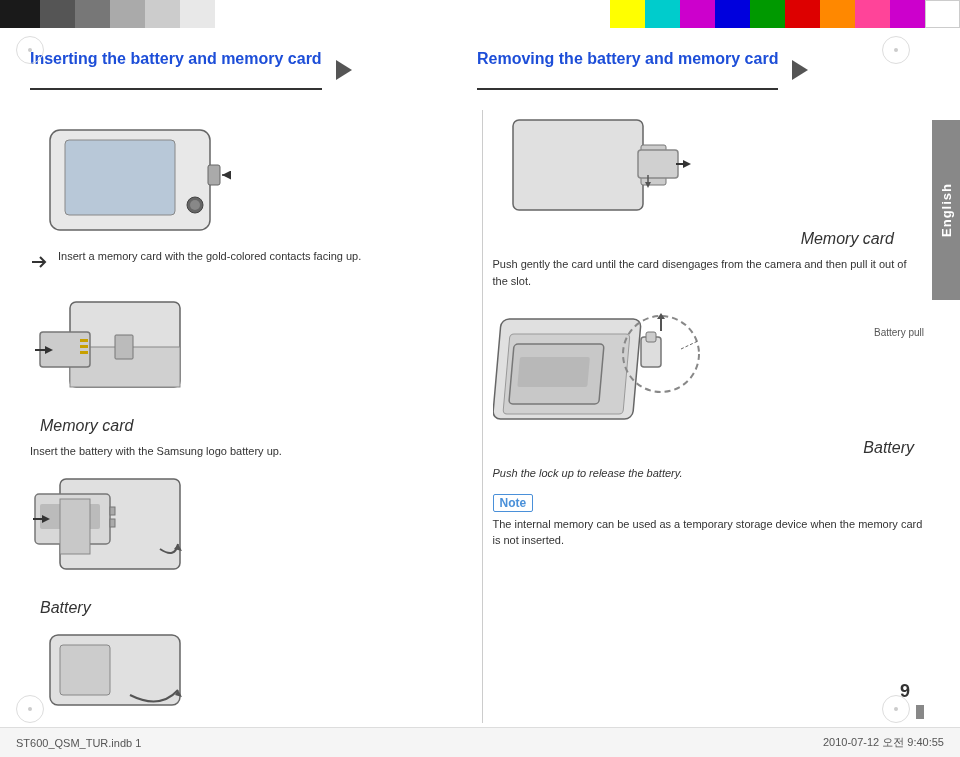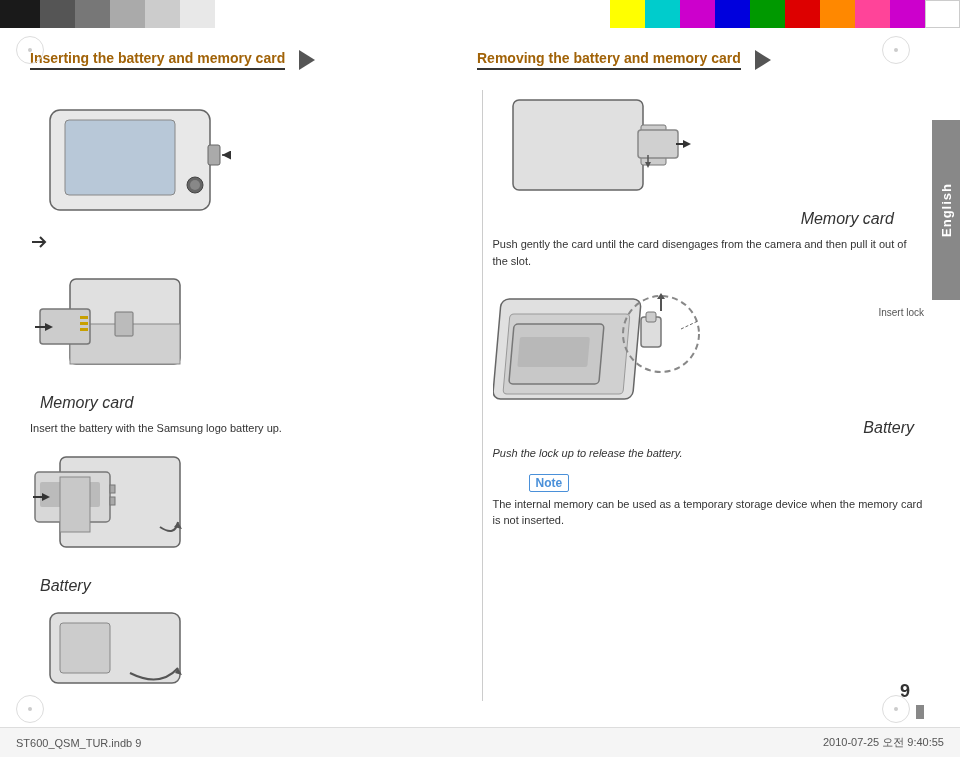--- a/index.html
+++ b/index.html
@@ -97,25 +97,25 @@
       margin-bottom: 20px;
       margin-top: 15px;
     }
     .section-header {
       flex: 1;
       display: flex;
       align-items: center;
       gap: 8px;
     }
     .section-header-text {
-      font-size: 14px;
+      font-size: 16px;
       font-weight: bold;
-      color: #a16207;
+      color: #1d4ed8;
       border-bottom: 2px solid #333;
-      padding-bottom: 2px;
+      padding-bottom: 20px;
     }
     .arrow-right {
       width: 0;
       height: 0;
       border-top: 10px solid transparent;
       border-bottom: 10px solid transparent;
       border-left: 16px solid #555;
       margin-left: 6px;
     }
 
@@ -171,21 +171,20 @@
       gap: 6px;
       margin-bottom: 4px;
     }
     .note-label {
       font-size: 12px;
       font-weight: bold;
       color: #4a90d9;
       border: 1px solid #4a90d9;
       padding: 1px 6px;
       border-radius: 2px;
-      margin-left: 36px;
     }
     .note-text {
       font-size: 11px;
       color: #333;
       line-height: 1.5;
     }
   </style>
 </head>
 <body>
 
@@ -251,20 +250,21 @@
         </svg>
       </div>
 
       <div style="display:flex; align-items:flex-start; margin-bottom:12px;">
         <div style="margin-right:8px; margin-top:4px;">
 
           <svg width="20" height="20" viewBox="0 0 20 20">
             <path d="M2,10 L14,10 M10,5 L15,10 L10,15" stroke="#333" stroke-width="2" fill="none"></path>
           </svg>
         </div>
+        <p class="instr-text">Insert a memory card with the gold-colored contacts facing up.</p>
       </div>
 
       <div class="diagram-area">
         <svg width="180" height="130" viewBox="0 0 180 130">
 
           <rect x="40" y="15" width="110" height="85" rx="6" fill="#e0e0e0" stroke="#666" stroke-width="1.5"></rect>
 
           <rect x="40" y="60" width="110" height="40" rx="0" fill="#d0d0d0" stroke="#888" stroke-width="1"></rect>
 
           <rect x="10" y="45" width="50" height="35" rx="3" fill="#ccc" stroke="#777" stroke-width="1.5"></rect>
@@ -362,21 +362,21 @@
           <circle cx="168" cy="55" r="38" fill="none" stroke="#888" stroke-width="2" stroke-dasharray="6,4"></circle>
 
           <rect x="148" y="38" width="20" height="30" rx="3" fill="#ddd" stroke="#777" stroke-width="1.5"></rect>
           <rect x="153" y="33" width="10" height="10" rx="2" fill="#ccc" stroke="#777" stroke-width="1"></rect>
 
           <line x1="168" y1="32" x2="168" y2="20" stroke="#555" stroke-width="2"></line>
           <polygon points="164,20 168,14 172,20" fill="#555"></polygon>
 
           <line x1="188" y1="50" x2="205" y2="42" stroke="#666" stroke-width="1" stroke-dasharray="3,2"></line>
         </svg>
-        <div style="position:absolute; top:28px; right:0px; font-size:10px; color:#555;">Insert lock</div>
+        <div style="position:absolute; top:28px; right:0px; font-size:10px; color:#555;">Battery pull</div>
         <div style="text-align:right; padding-right:10px; margin-top:-20px;">
           <span class="diagram-label">Battery</span>
         </div>
       </div>
 
       <p class="instr-text" style="margin-bottom:12px;font-style:italic;">Push the lock up to release the battery.</p>
 
       <div class="note-box">
         <div class="note-title">
           <span class="note-label">Note</span>
@@ -398,15 +398,15 @@
   <div style="width:4px;height:4px;background:#ccc;border-radius:50%;"></div>
 </div>
 <div style="position:absolute;top:36px;right:50px;width:28px;height:28px;border:1px solid #ddd;border-radius:50%;display:flex;align-items:center;justify-content:center;">
   <div style="width:4px;height:4px;background:#ccc;border-radius:50%;"></div>
 </div>
 <div style="position:absolute;bottom:34px;right:50px;width:28px;height:28px;border:1px solid #ddd;border-radius:50%;display:flex;align-items:center;justify-content:center;">
   <div style="width:4px;height:4px;background:#ccc;border-radius:50%;"></div>
 </div>
 
 <div class="footer">
-  <span>ST600_QSM_TUR.indb   9</span>
-  <span>2010-07-25   오전 9:40:55</span>
+  <span>ST600_QSM_TUR.indb   1</span>
+  <span>2010-07-12   오전 9:40:55</span>
 </div>
 
 </body></html>

